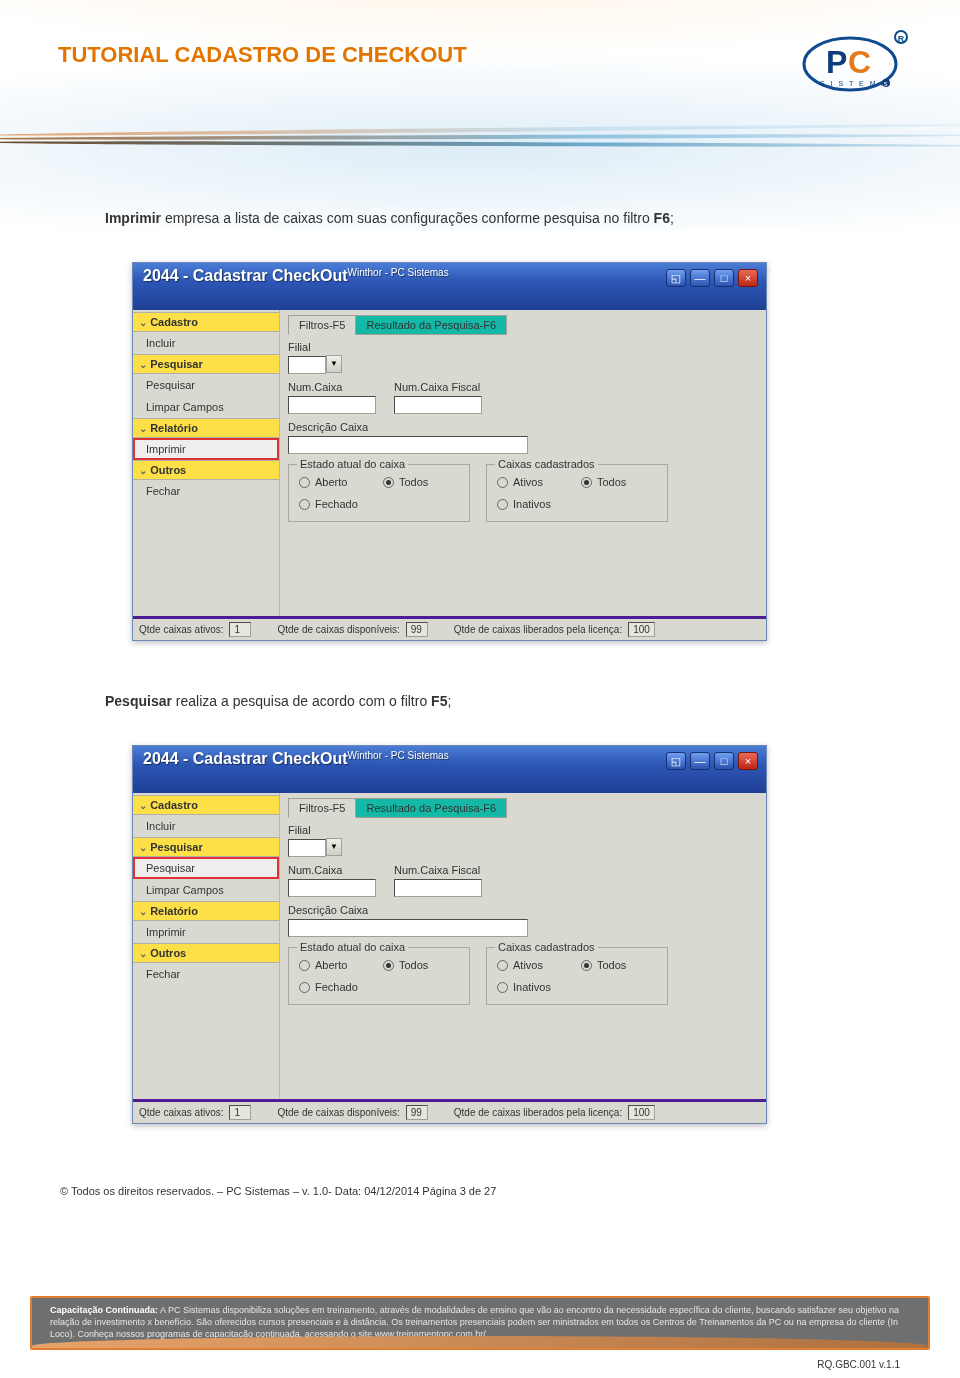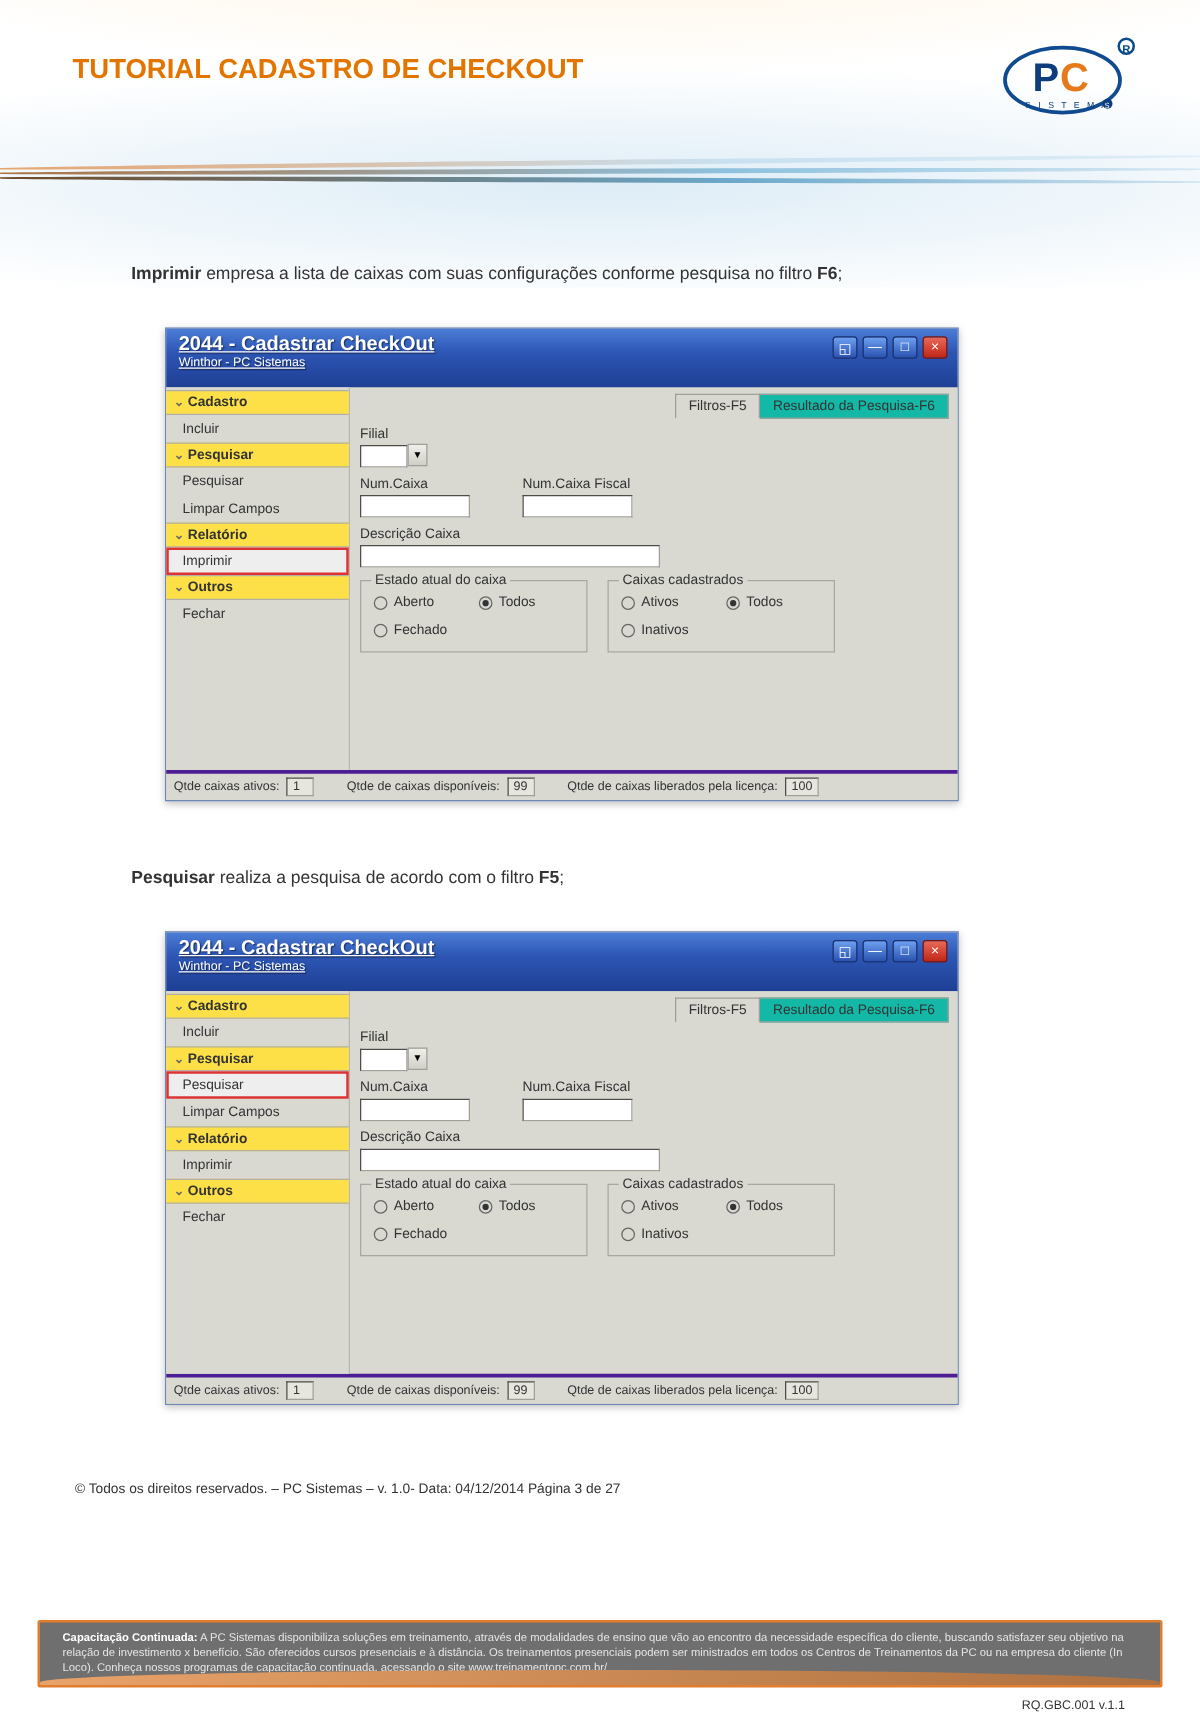--- a/index.html
+++ b/index.html
@@ -74,21 +74,21 @@
     box-shadow: 0 2px 6px rgba(0,0,0,0.25);
   }
   .win-titlebar {
     height: 47px;
     background: linear-gradient(180deg, #4b7dd6 0%, #2d56b5 40%, #1e3f94 100%);
     padding: 4px 8px 0 10px;
     display: flex;
     justify-content: space-between;
     color: #fff;
   }
-  .win-titlebar .titles { display: flex; flex-direction: column; text-decoration: underline; }
+  .win-titlebar .titles { display: flex; flex-direction: row; }
   .win-titlebar .t1 { font-size: 16px; font-weight: bold; text-shadow: 1px 1px 1px rgba(0,0,0,0.5); }
   .win-titlebar .t2 { font-size: 10px; text-shadow: 1px 1px 1px rgba(0,0,0,0.5); }
   .win-btns { display: flex; gap: 4px; align-items: flex-start; padding-top: 2px; }
   .win-btn {
     width: 20px; height: 18px;
     background: linear-gradient(180deg,#6ea0f0,#2a52b0);
     border: 1px solid #1a3070;
     border-radius: 3px;
     color: #fff;
     font-size: 11px;
@@ -128,21 +128,21 @@
   .side-item.hl {
     border: 2px solid #d33;
     padding: 3px 7px 3px 11px;
     background: #eee;
   }
   .main {
     flex: 1;
     padding: 5px 8px;
     position: relative;
   }
-  .tabs { display: flex; gap: 0; margin-bottom: 6px; justify-content: flex-end; }
+  .tabs { display: flex; gap: 0; margin-bottom: 6px; }
   .tab {
     font-size: 11px;
     padding: 3px 10px;
     border: 1px solid #a0a098;
     background: #14b8a6;
     color: #333;
     margin-right: -1px;
   }
   .tab.active { background: #d9d9d2; border-bottom-color: #d9d9d2; position: relative; z-index: 1; }
 
@@ -156,21 +156,21 @@
   }
   .filial-wrap { margin-bottom: 7px; }
   .filial { width: 38px; }
   .dd-btn {
     display: inline-block; vertical-align: top;
     width: 16px; height: 18px;
     border: 1px solid #a0a098;
     background: linear-gradient(180deg,#f0f0ea,#d0d0c8);
     text-align: center; font-size: 8px; line-height: 16px;
   }
-  .row2 { display: flex; gap: 42px; margin-bottom: 7px; }
+  .row2 { display: flex; gap: 18px; margin-bottom: 7px; }
   .numcx { width: 88px; }
   .numcxf { width: 88px; }
   .desc { width: 240px; }
 
   .groups { display: flex; gap: 16px; margin-top: 10px; }
   .grp {
     border: 1px solid #a8a8a0;
     padding: 8px 10px 8px 10px;
     position: relative;
     width: 182px;

